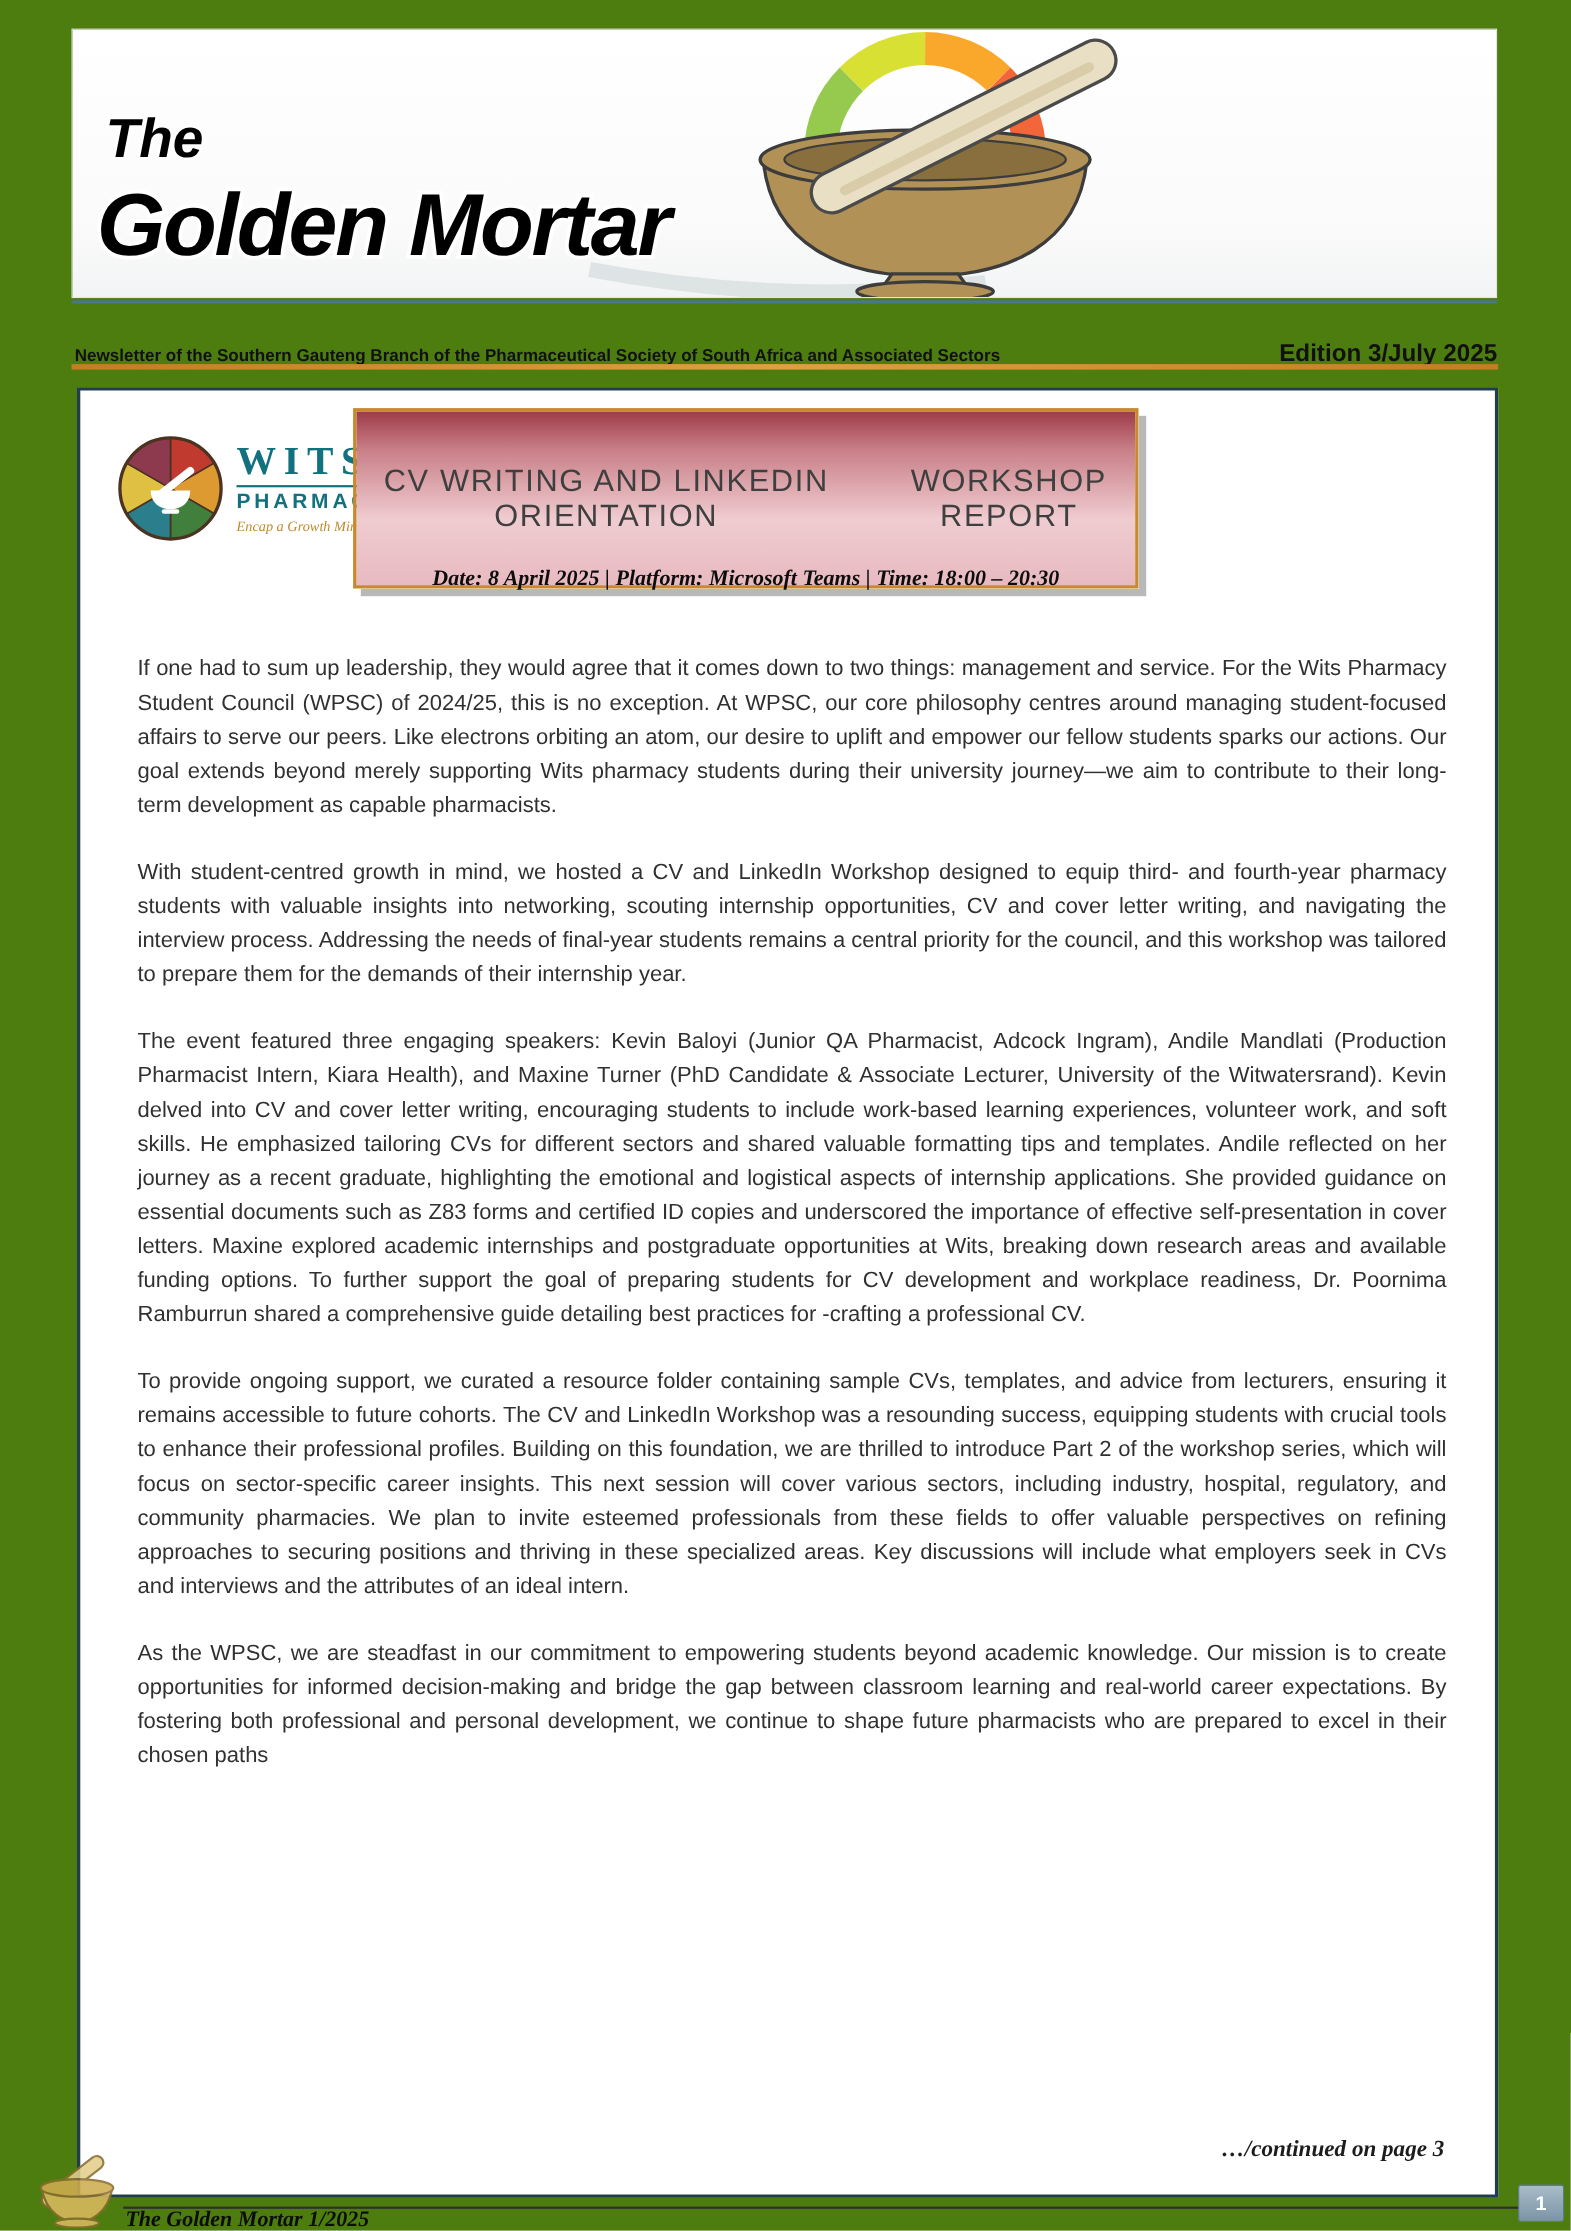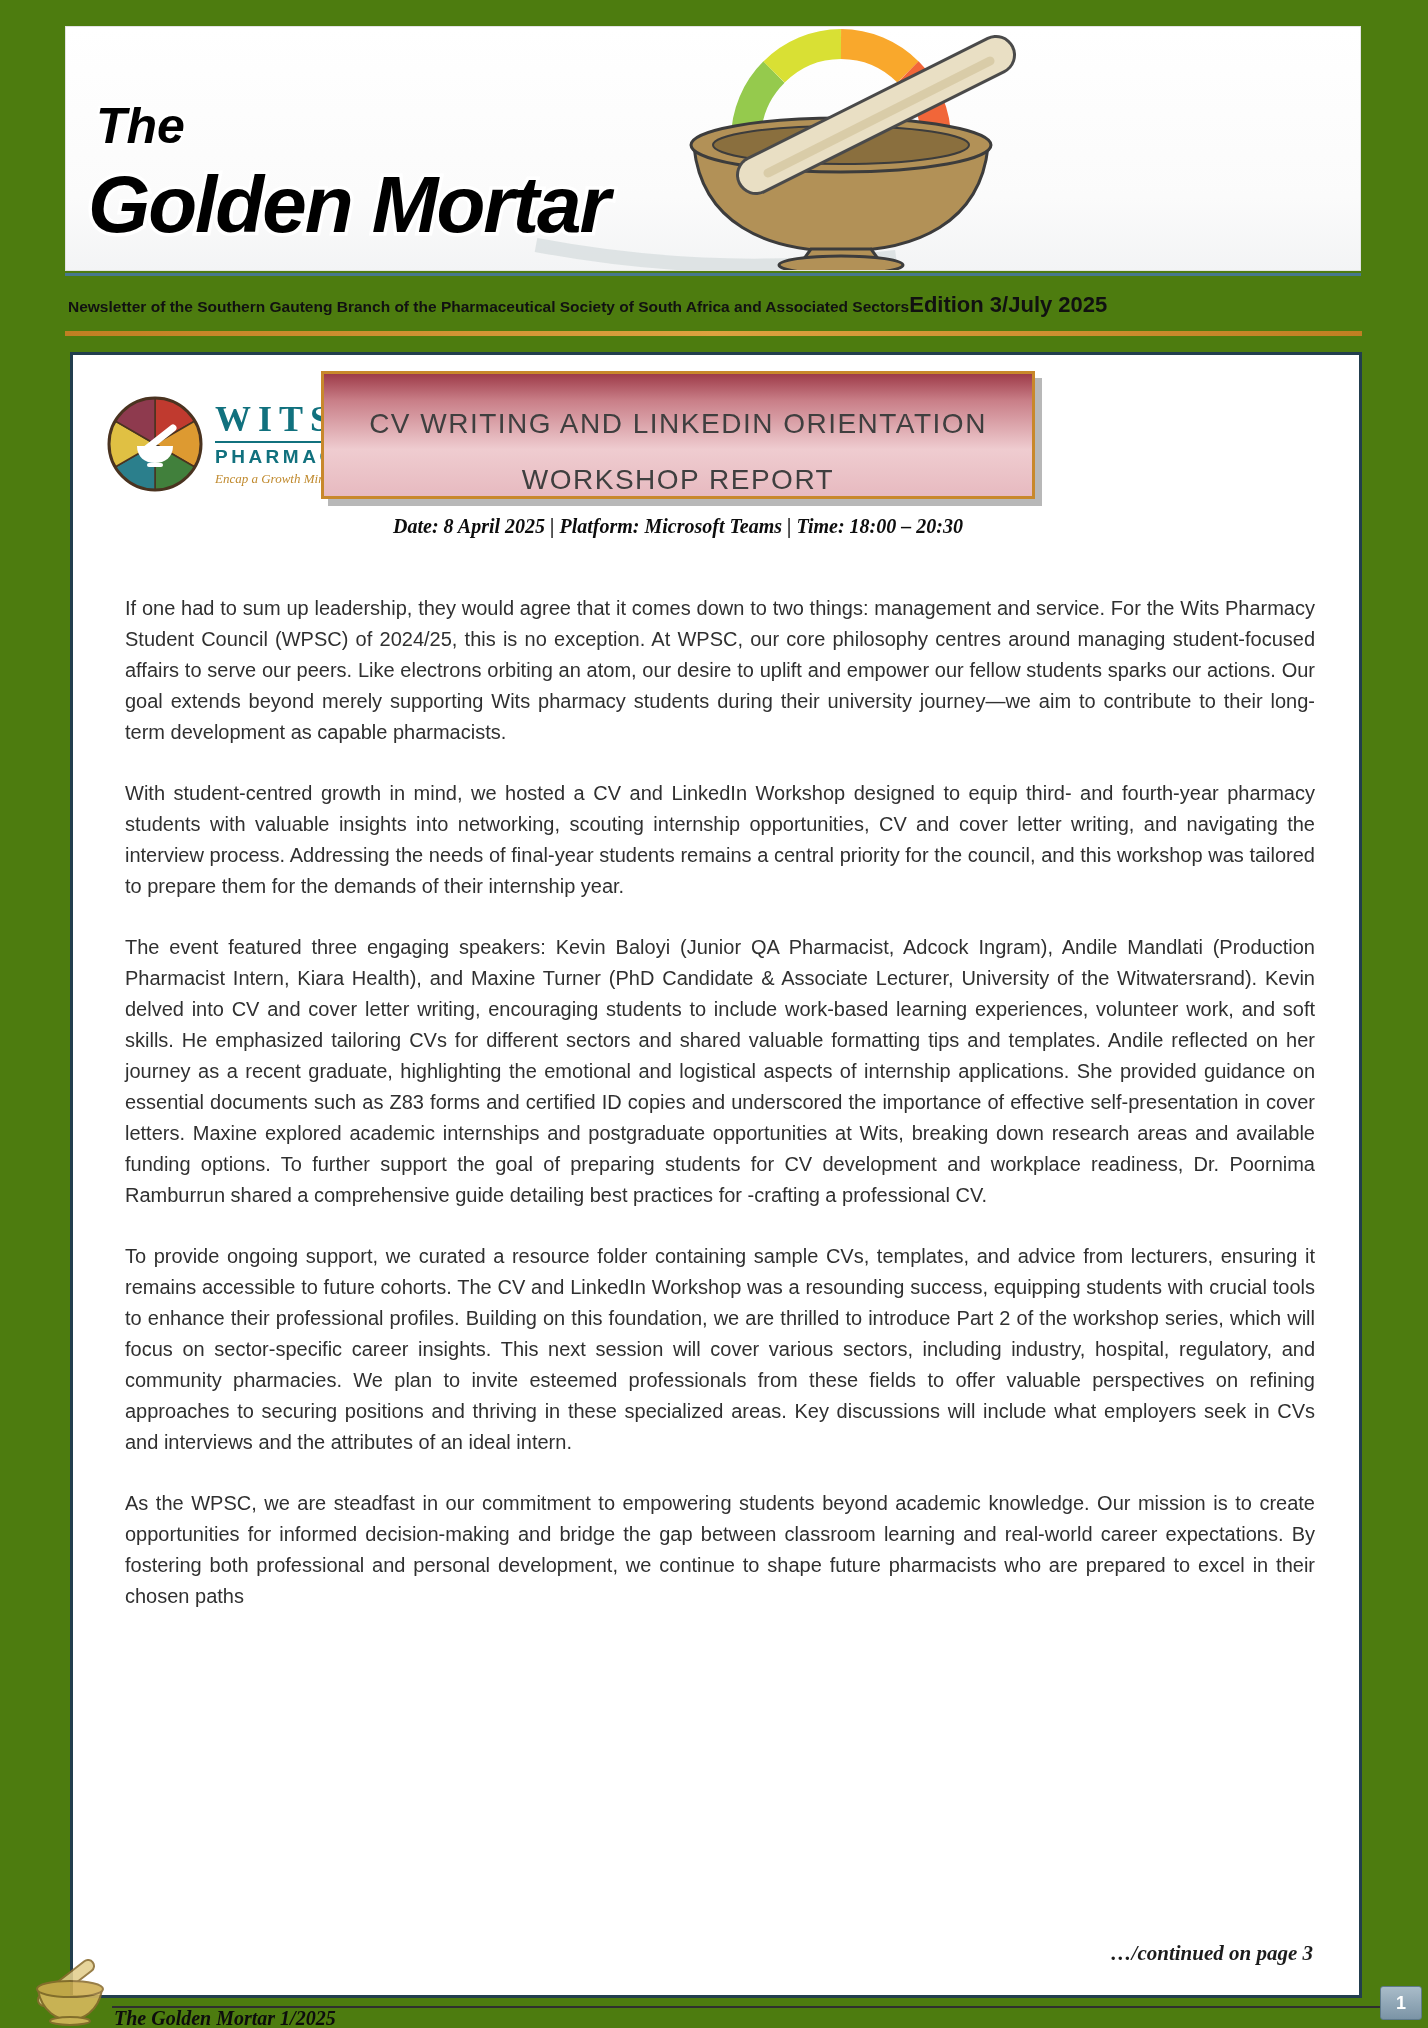--- a/index.html
+++ b/index.html
@@ -26,24 +26,24 @@
   .masthead svg { display: block; }
 
   .rule-teal {
     position: absolute;
     left: 65px; top: 273px;
     width: 1296px; height: 3px;
     background: #46788e;
   }
   .tagline-row {
     position: absolute;
-    left: 68px; top: 292px;
+    left: 68px; top: 308px;
     width: 1293px;
     display: flex;
-    justify-content: flex-start;
+    justify-content: space-between;
     align-items: baseline;
   }
   .tagline {
     font-size: 15.5px;
     font-weight: 700;
     color: #111111;
   }
   .edition {
     font-size: 22px;
     font-weight: 700;
@@ -93,27 +93,27 @@
     font-family: "Liberation Serif", serif;
     font-style: italic;
     font-size: 13px;
     color: #c08a2e;
     margin-top: 3px;
   }
 
   .title-banner {
     position: absolute;
     left: 248px; top: 16px;
-    width: 714px; height: 128px;
+    width: 714px; height: 164px;
     border: 3px solid #c8882b;
     background: linear-gradient(180deg, #9e3b49 0%, #c97f88 22%, #efccd0 62%, #e7bac0 100%);
     box-shadow: 7px 7px 0 rgba(125,125,125,0.55);
     display: flex;
-    flex-direction: column;
-    justify-content: flex-end;
+    flex-direction: row;
+    justify-content: space-between;
     align-items: center;
     gap: 24px;
   }
   .banner-line {
     font-size: 28px;
     font-weight: 400;
     letter-spacing: 1.5px;
     color: #3f3f3f;
     text-align: center;
   }

